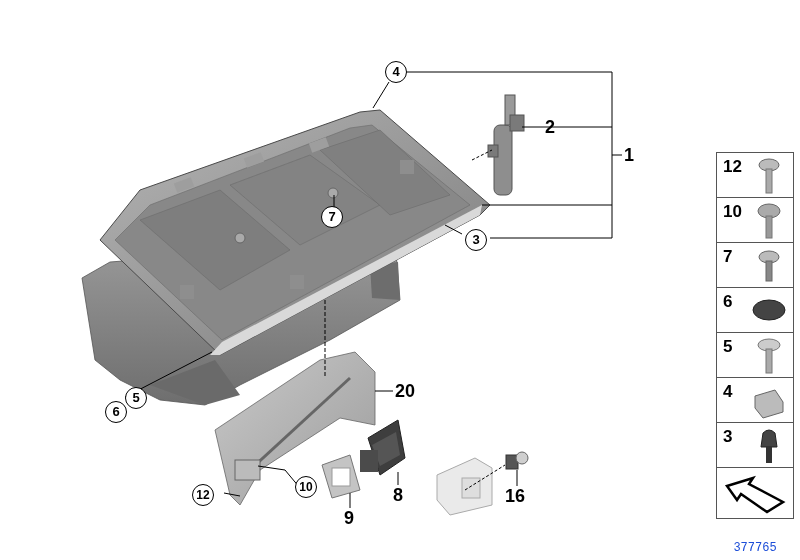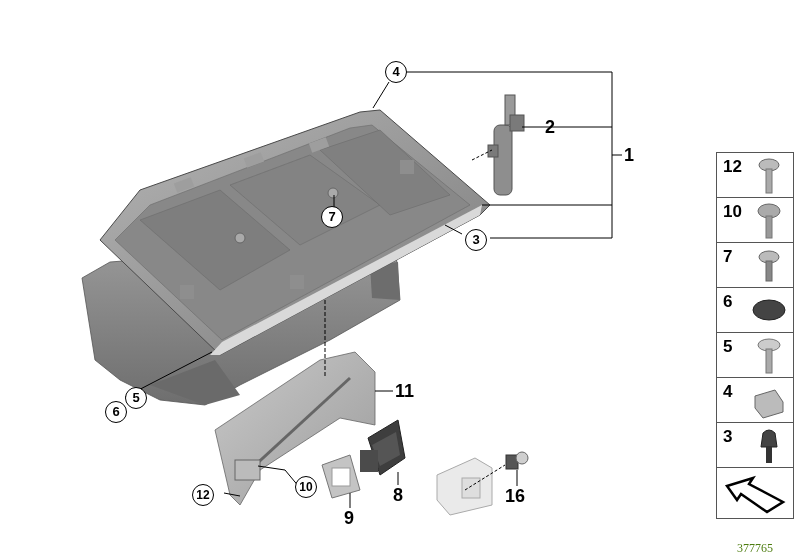--- a/index.html
+++ b/index.html
@@ -3,21 +3,21 @@
 <meta charset="utf-8">
 <style>
   html, body { margin:0; padding:0; background:#ffffff; }
   body { width:800px; height:560px; position:relative; overflow:hidden; font-family:"Liberation Sans", sans-serif; }
   #canvas { position:absolute; left:0; top:0; width:800px; height:560px; }
   .legend { position:absolute; left:716px; top:152px; width:76px; border:1px solid #555; background:#fff; }
   .legend-cell { position:relative; height:45px; border-bottom:1px solid #555; box-sizing:border-box; }
   .legend-cell:last-child { border-bottom:none; height:50px; }
   .legend-num { position:absolute; left:6px; top:4px; font-weight:bold; font-size:17px; color:#000; font-family:"Liberation Sans", sans-serif; }
   .legend-icon { position:absolute; right:6px; top:4px; width:40px; height:38px; }
-  .ref-num { position:absolute; left:716px; top:541px; width:78px; text-align:center; font-size:12px; color:#4d7c0f; font-family:Liberation Serif, serif; }
+  .ref-num { position:absolute; left:716px; top:541px; width:78px; text-align:center; font-size:12px; color:#1d4ed8; font-family:Liberation Mono, monospace; }
   .lbl { position:absolute; font-weight:bold; font-size:18px; color:#000; font-family:"Liberation Sans", sans-serif; }
   .circ { position:absolute; width:20px; height:20px; border:1.5px solid #000; border-radius:50%; background:#fff; text-align:center; line-height:20px; font-weight:bold; font-size:13px; color:#000; box-sizing:content-box; font-family:"Liberation Sans", sans-serif; }
 </style>
 </head>
 <body>
 
 <svg id="canvas" viewBox="0 0 800 560" xmlns="http://www.w3.org/2000/svg">
   <defs>
     <linearGradient id="gBox" x1="0" y1="0" x2="0" y2="1">
       <stop offset="0" stop-color="#9a9a9a"></stop>
@@ -109,21 +109,21 @@
   </g>
 </svg>
 
 <div class="circ" style="left:385px;top:61px;">4</div>
 <div class="lbl" style="left:545px;top:117px;">2</div>
 <div class="lbl" style="left:624px;top:145px;">1</div>
 <div class="circ" style="left:321px;top:206px;">7</div>
 <div class="circ" style="left:465px;top:229px;">3</div>
 <div class="circ" style="left:125px;top:387px;">5</div>
 <div class="circ" style="left:105px;top:401px;">6</div>
-<div class="lbl" style="left:395px;top:381px;">11</div>
+<div class="lbl" style="left:395px;top:381px;">20</div>
 <div class="circ" style="left:295px;top:476px;font-size:12px;">10</div>
 <div class="circ" style="left:192px;top:484px;font-size:12px;">12</div>
 <div class="lbl" style="left:393px;top:485px;">8</div>
 <div class="lbl" style="left:344px;top:508px;">9</div>
 <div class="lbl" style="left:505px;top:486px;">16</div>
 
 <div class="legend">
   <div class="legend-cell">
     <span class="legend-num">12</span>
     <svg class="legend-icon" viewBox="0 0 40 38">

